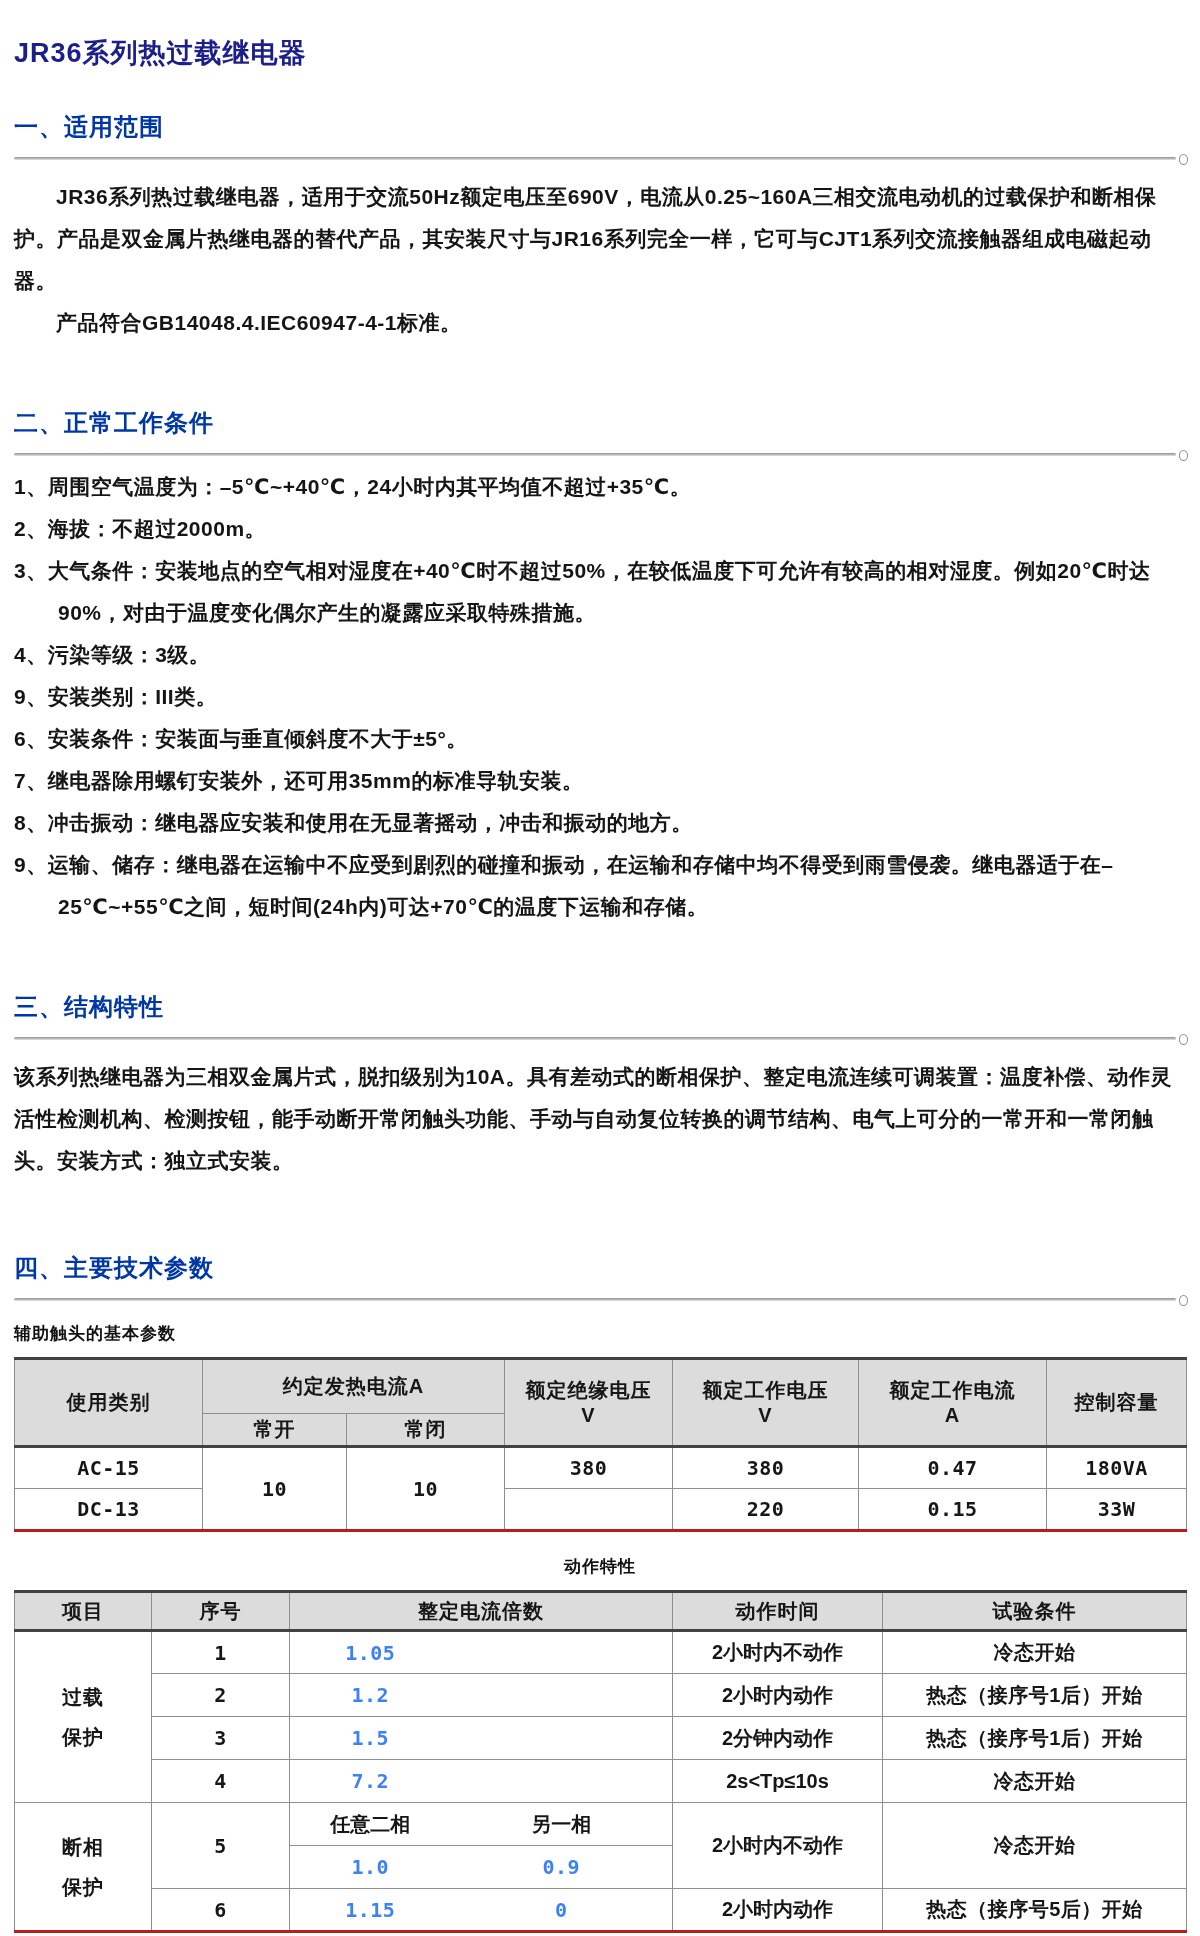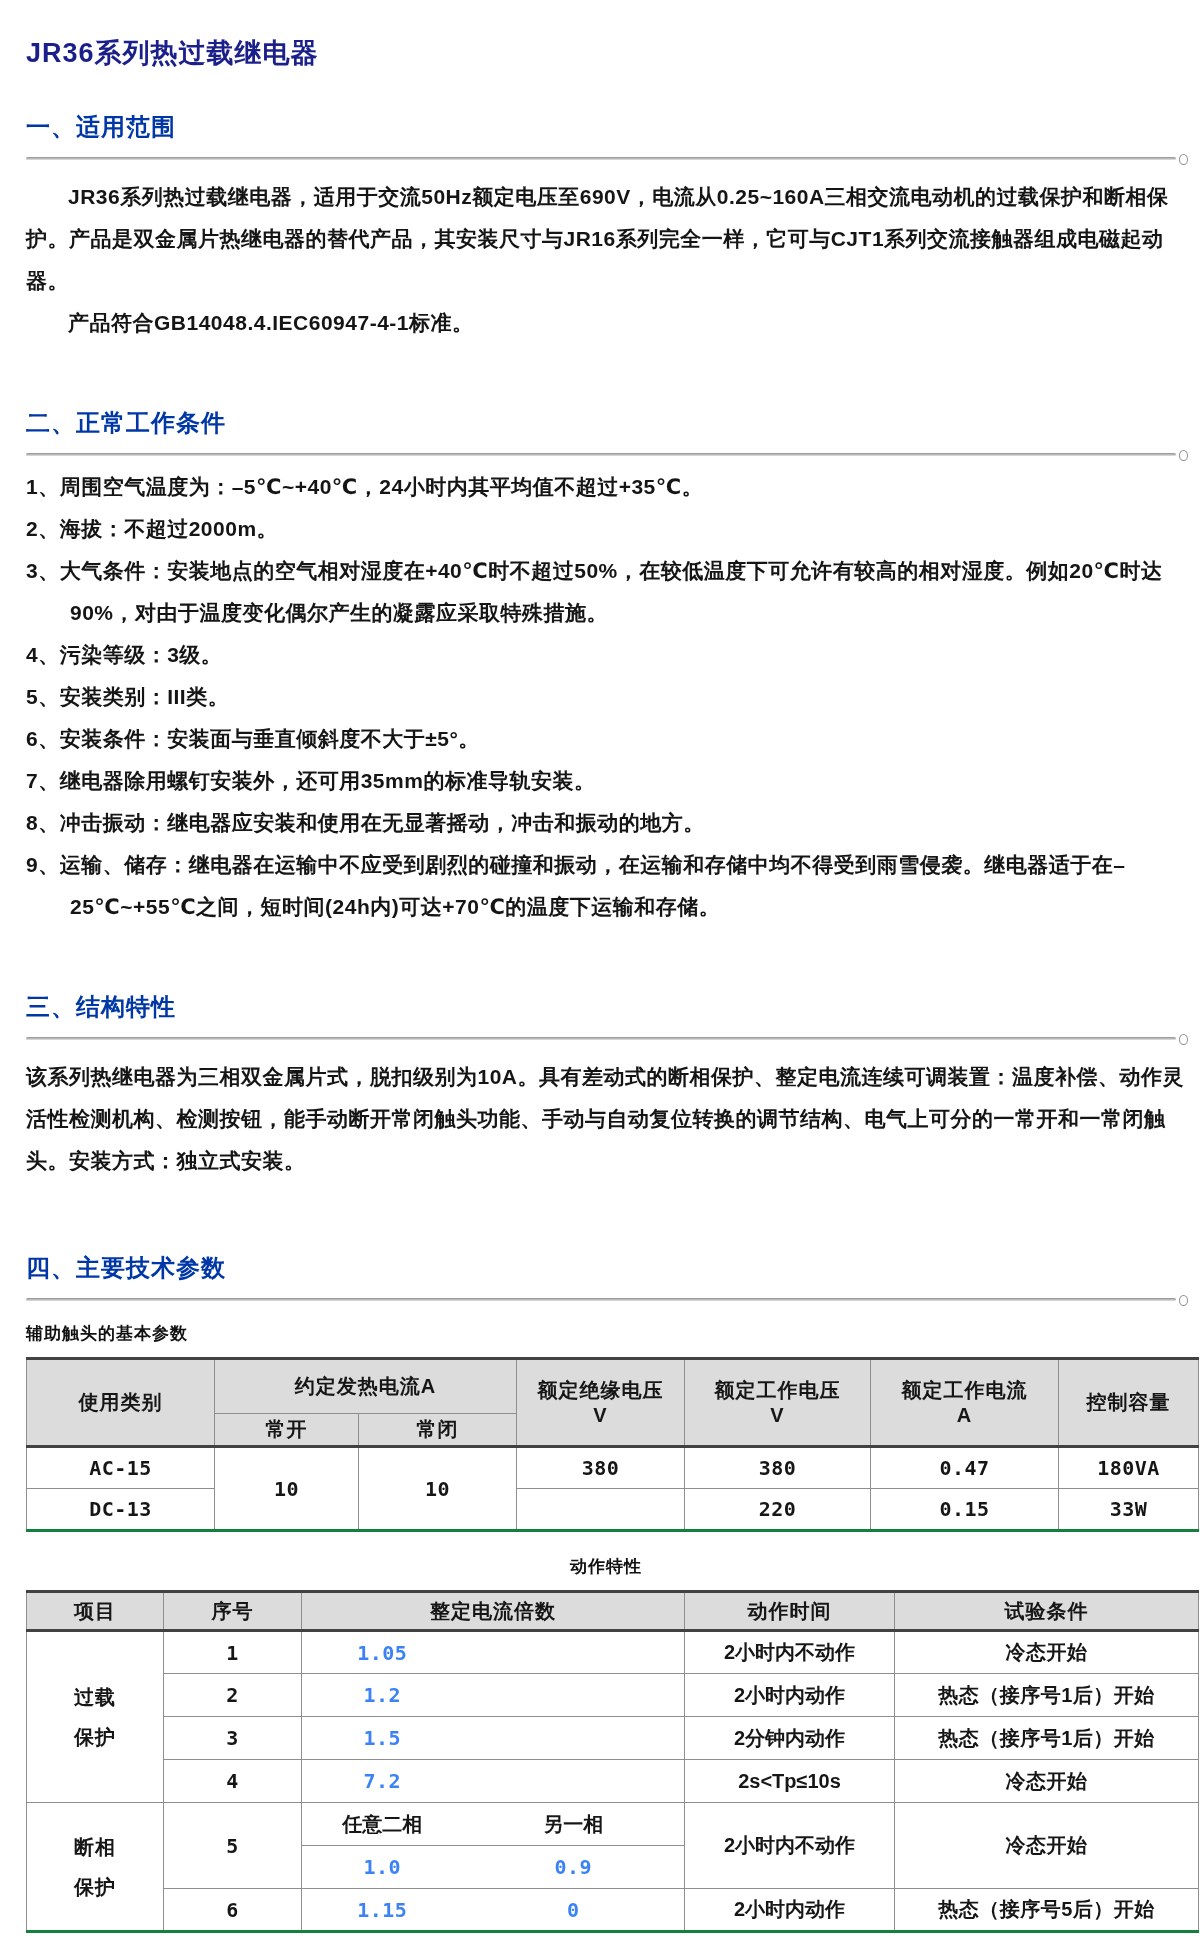--- a/index.html
+++ b/index.html
@@ -1,20 +1,20 @@
 <!DOCTYPE html>
 <html><head>
 <meta charset="utf-8">
 <style>
   html,body{margin:0;padding:0;background:#ffffff;}
   .page{
     width:1200px;
     height:1936px;
     box-sizing:border-box;
-    padding:36px 14px 0 26px;
+    padding:36px 14px 0 14px;
     background:#fff;
     font-family:"Liberation Sans","DejaVu Sans",sans-serif;
     overflow:hidden;
   }
   h1.title{
     margin:0 0 42px 0;
     font-size:27px;
     line-height:34px;
     font-weight:700;
     color:#1b1f8a;
@@ -54,21 +54,21 @@
   .tbl-title{
     margin:12px 0 8px 0;
     font-size:17px;line-height:30px;font-weight:700;color:#111;letter-spacing:1px;
   }
   .tbl-title.second{margin-top:20px;text-align:center;}
   table.t{
     border-collapse:collapse;
     table-layout:fixed;
     width:1172px;
     border-top:3px solid #424242;
-    border-bottom:3px solid #15803d;
+    border-bottom:3px solid #b91c1c;
   }
   table.t th, table.t td{
     border:1px solid #8f8f8f;
     text-align:center;
     vertical-align:middle;
     padding:0;
     font-size:20px;
     font-weight:600;
     color:#161616;
   }
@@ -114,21 +114,21 @@
   <div class="sec-head mt-sec">二、正常工作条件</div>
   <div class="rule">
     <span class="line"></span>
     <span class="knob"></span>
   </div>
   <div class="list">
     <p class="body li">1、周围空气温度为：–5℃~+40℃，24小时内其平均值不超过+35℃。</p>
     <p class="body li">2、海拔：不超过2000m。</p>
     <p class="body li">3、大气条件：安装地点的空气相对湿度在+40℃时不超过50%，在较低温度下可允许有较高的相对湿度。例如20℃时达90%，对由于温度变化偶尔产生的凝露应采取特殊措施。</p>
     <p class="body li">4、污染等级：3级。</p>
-    <p class="body li">5、安装类别：III类。</p>
+    <p class="body li">9、安装类别：III类。</p>
     <p class="body li">6、安装条件：安装面与垂直倾斜度不大于±5°。</p>
     <p class="body li">7、继电器除用螺钉安装外，还可用35mm的标准导轨安装。</p>
     <p class="body li">8、冲击振动：继电器应安装和使用在无显著摇动，冲击和振动的地方。</p>
     <p class="body li">9、运输、储存：继电器在运输中不应受到剧烈的碰撞和振动，在运输和存储中均不得受到雨雪侵袭。继电器适于在–25℃~+55℃之间，短时间(24h内)可达+70℃的温度下运输和存储。</p>
   </div>
 
   <div class="sec-head mt-sec">三、结构特性</div>
   <div class="rule">
     <span class="line"></span>
     <span class="knob"></span>

